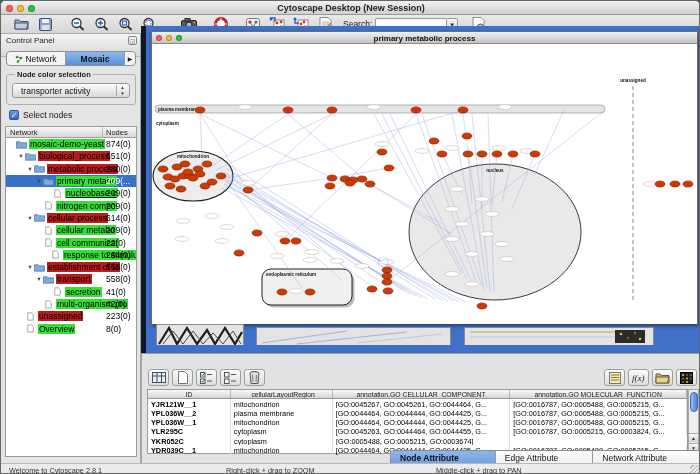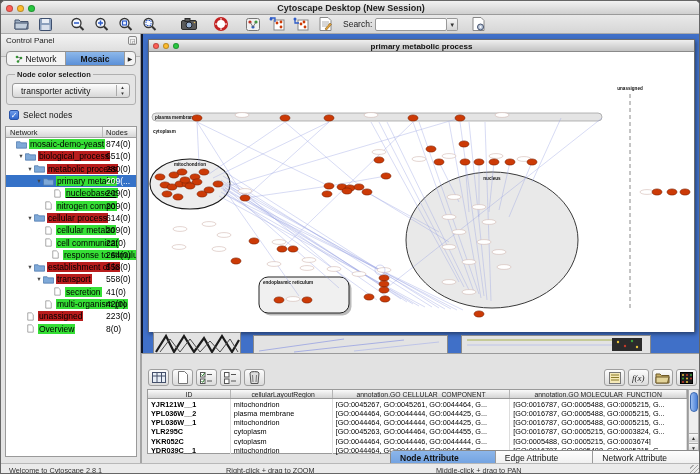--- a/index.html
+++ b/index.html
@@ -45,21 +45,21 @@
   .trow.sel{background:#3572c8}
   .trow.sel .tcnt{color:#fff}
   .arr{width:8px;font-size:5.5px;color:#444;flex:0 0 auto;text-align:center}
   .ticon{width:11px;height:9px;flex:0 0 auto;margin-right:2px}
   .tlab{padding:0 1px;color:#000;flex:0 0 auto}
   .tlab.green{background:#35df35}
   .tlab.red{background:#b91c1c}
   .tcnt{position:absolute;left:100px;color:#000}
 
   
-  #desktop{position:absolute;left:140px;top:33px;width:560px;height:347px;background:#4070c8;border-left:2px solid #0f172a;overflow:hidden}
+  #desktop{position:absolute;left:140px;top:25px;width:560px;height:347px;background:#4070c8;border-left:5px solid #0f172a;overflow:hidden}
   #innerwin{position:absolute;left:5px;top:5px;width:547px;height:293px;background:#fff;border:1px solid #6d6d6d;box-shadow:1px 2px 4px rgba(0,0,0,.45)}
   #iw-title{position:relative;height:12px;background:linear-gradient(#efefef,#c3c3c3);border-bottom:1px solid #8a8a8a}
   #iw-title .lights{top:2.5px;left:4px}
   #iw-title .light{width:6px;height:6px}
   #iw-name{position:absolute;left:0;right:0;top:1.5px;text-align:center;font-size:8px;font-weight:bold;color:#111}
   #canvas{position:absolute;left:0;top:12px;width:545px;height:280px;background:#fff}
   .frag{position:absolute;background:#e3e3e3;border:1px solid #8a8a8a;border-bottom:none}
 
   
   #datapanel{position:absolute;left:140px;top:352px;width:560px;height:110px;background:#e2e2e2;border-top:1px solid #9a9a9a;border-left:1px solid #a5a5a5}
@@ -692,21 +692,20 @@
           </div>
           <div class="arow">
             <div class="acell c0">YLR295C</div>
             <div class="acell c1">cytoplasm</div>
             <div class="acell c2">[GO:0045263, GO:0044464, GO:0044455, G...</div>
             <div class="acell c3">[GO:0016787, GO:0005215, GO:0003824, G...</div>
           </div>
           <div class="arow">
             <div class="acell c0">YKR052C</div>
             <div class="acell c1">cytoplasm</div>
-            <div class="acell c2">[GO:0044464, GO:0044446, GO:0044444, G...</div>
             <div class="acell c3">[GO:0005488, GO:0005215, GO:0003674]</div>
           </div>
           <div class="arow">
             <div class="acell c0">YDR039C__1</div>
             <div class="acell c1">mitochondrion</div>
             <div class="acell c2">[GO:0044464, GO:0044444, GO:0044425, G...</div>
             <div class="acell c3">[GO:0016787, GO:0005488, GO:0005215, G...</div>
           </div>
         </div>
     </div>

